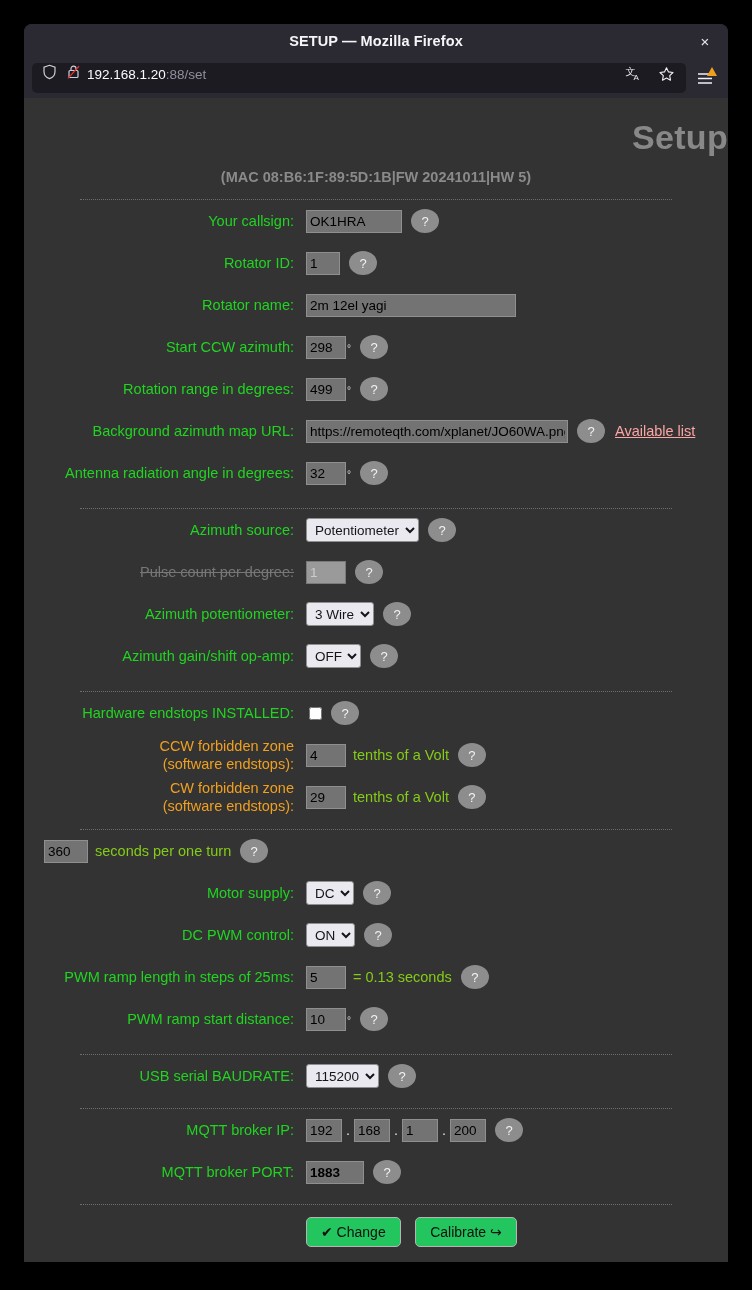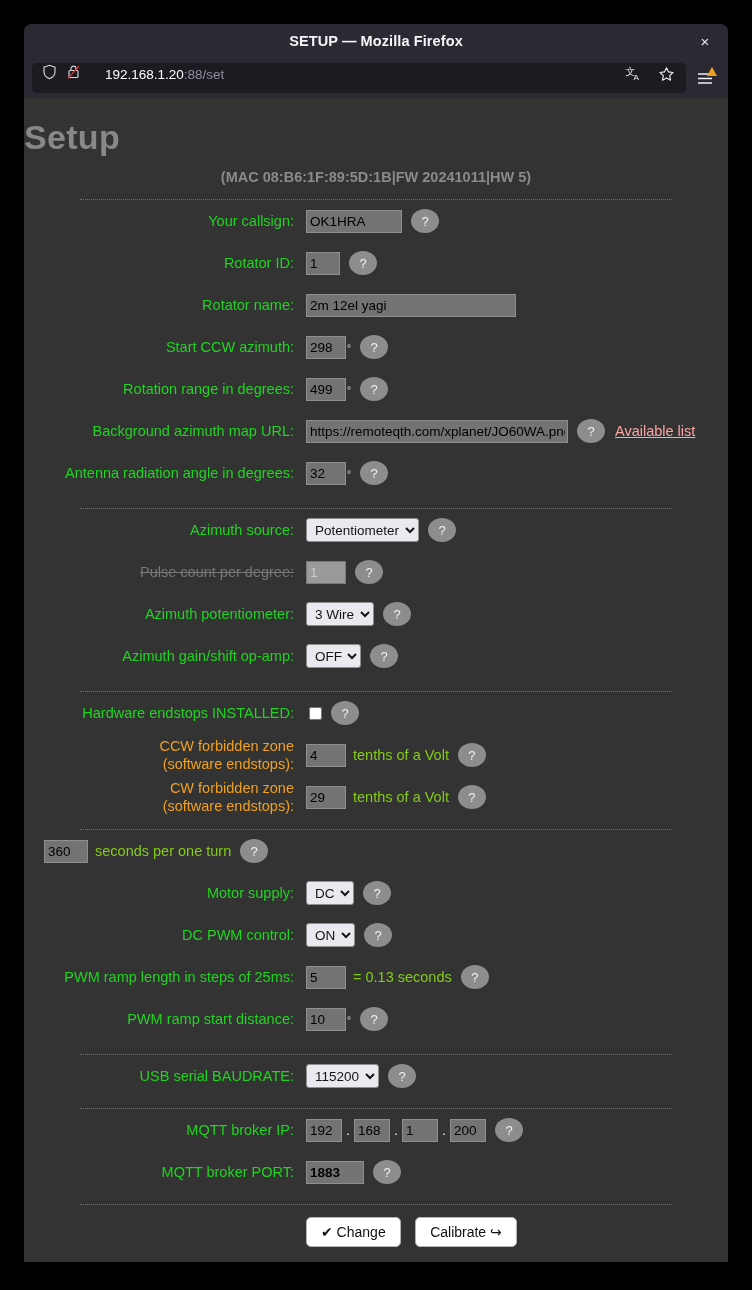--- a/index.html
+++ b/index.html
@@ -49,21 +49,21 @@
     padding: 0 8px 0 8px;
     gap: 0;
   }
   .urlbar {
     flex: 1;
     height: 30px;
     background: #1c1b22;
     border-radius: 5px;
     display: flex; align-items: center;
     padding: 0 6px 8px 10px;
-    gap: 24px;
+    gap: 6px;
     min-width: 0;
     cursor: text;
     justify-content: flex-end;
   }
   .urlbar-icons-left { display: flex; align-items: center; gap: 9px; flex: 0 0 auto; }
   .url-text {
     flex: 1;
     min-width: 0;
     font-size: 13.5px;
     color: #fbfbfe;
@@ -96,21 +96,21 @@
 
   
   .content {
     height: 1164px;
     background: #333333;
     overflow: hidden;
     padding-top: 4px;
   }
 
   .page-title {
-    text-align: left;
+    text-align: right;
     color: #888888;
     font-size: 34px;
     font-weight: bold;
     margin: 16px 0 0 0;
     letter-spacing: .3px;
   }
   .page-sub {
     text-align: center;
     color: #8a8a8a;
     font-size: 14.5px;
@@ -249,21 +249,21 @@
     cursor: pointer;
   }
 
   .footer-row {
     display: flex;
     padding-top: 12px;
   }
   .footer-spacer { width: 262px; flex: 0 0 262px; }
   .footer-main { flex: 1; }
   .btn {
-    background: #ffffff;
+    background: #22c55e;
     border: 1px solid #b5b5b5;
     border-radius: 5px;
     color: #101010;
     font-family: "Liberation Sans", sans-serif;
     font-size: 14px;
     padding: 6px 14px;
     cursor: pointer;
     margin-right: 10px;
   }
   .note {

